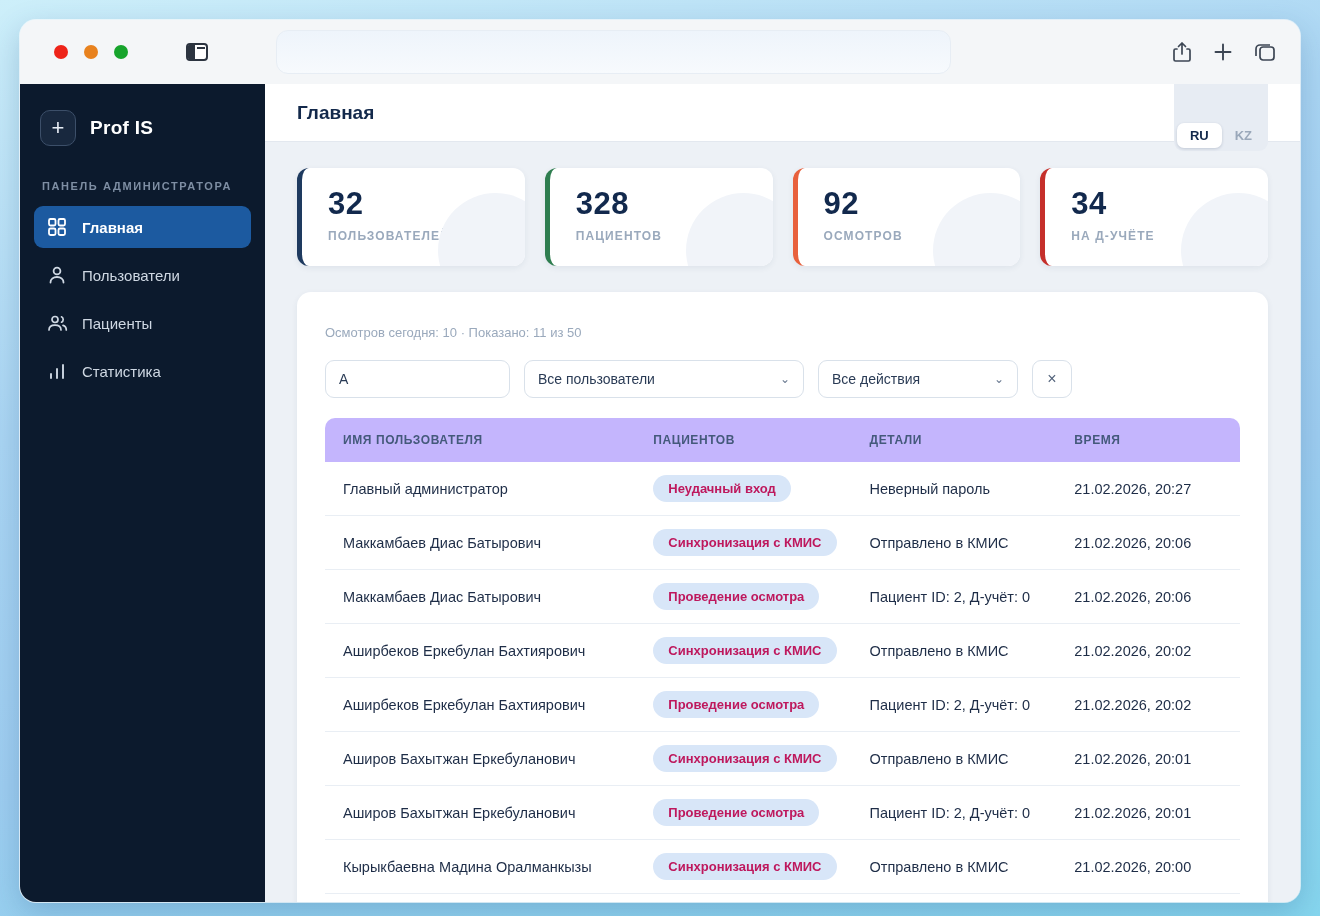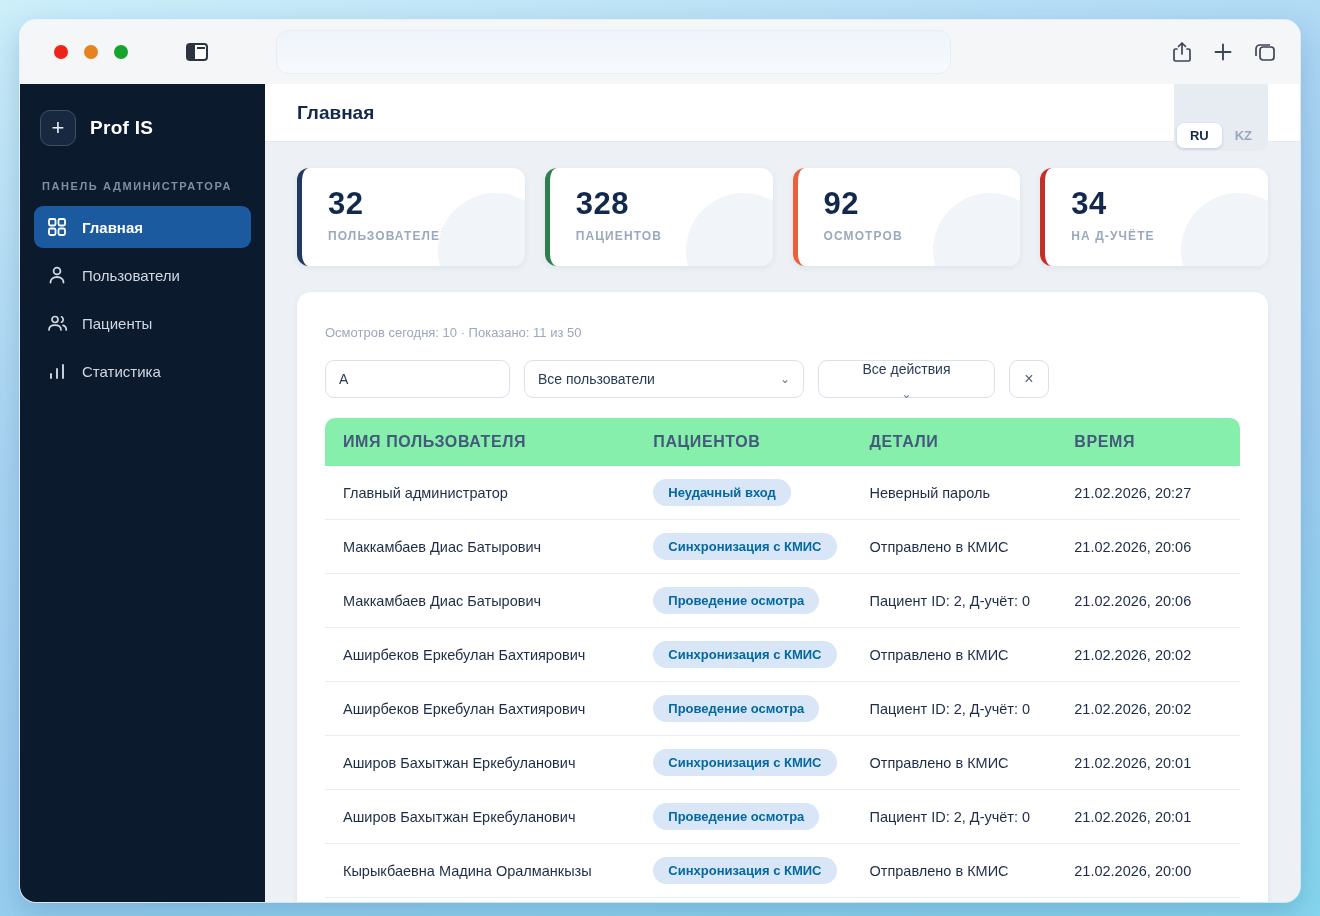--- a/index.html
+++ b/index.html
@@ -100,42 +100,42 @@
     padding:0 13px; font-size:14px; color:#2a3b55;
     font-family:inherit; background:#fff; outline:none;
   }
   .f-select {
     height:38px; border:1px solid #d9e1ea; border-radius:9px;
     padding:0 13px; font-size:14px; color:#2a3b55; background:#fff;
     display:flex; align-items:center; justify-content:space-between; gap:10px;
   }
   .f-select .chev { color:#6b7b92; font-size:12px; }
   .sel-users { width:280px; }
-  .sel-actions { width:177px;flex-direction:column; }
+  .sel-actions { width:200px; }
   .clear-btn {
     width:40px; height:38px;
     border:1px solid #d9e1ea; border-radius:9px; background:#fff;
     font-size:16px; color:#54647c; display:flex; align-items:center; justify-content:center;
     font-family:inherit;
   }
   
   .table { margin-top:20px; border-radius:10px 10px 0 0; overflow:hidden; }
   .thead {
     display:grid; grid-template-columns:35.3% 24.6% 23.3% 16.8%;
-    background:#86efac; padding:15px 18px;
-    font-size:16px; font-weight:700; letter-spacing:.6px; color:#44597b;
+    background:#c4b5fd; padding:15px 18px;
+    font-size:12px; font-weight:700; letter-spacing:.6px; color:#44597b;
   }
   .trow {
     display:grid; grid-template-columns:35.3% 24.6% 23.3% 16.8%;
     align-items:center;
     padding:13px 18px; border-bottom:1px solid #e9eef4;
     font-size:14.5px; color:#1e2d47; background:#fff;
   }
   .badge {
-    display:inline-block; background:#d8e6f8; color:#0369a1;
+    display:inline-block; background:#d8e6f8; color:#be185d;
     font-size:13px; font-weight:700;
     padding:6px 15px; border-radius:999px; white-space:nowrap;
   }
 </style>
 </head>
 <body>
 
 <div class="window">
 
   <div class="titlebar">

